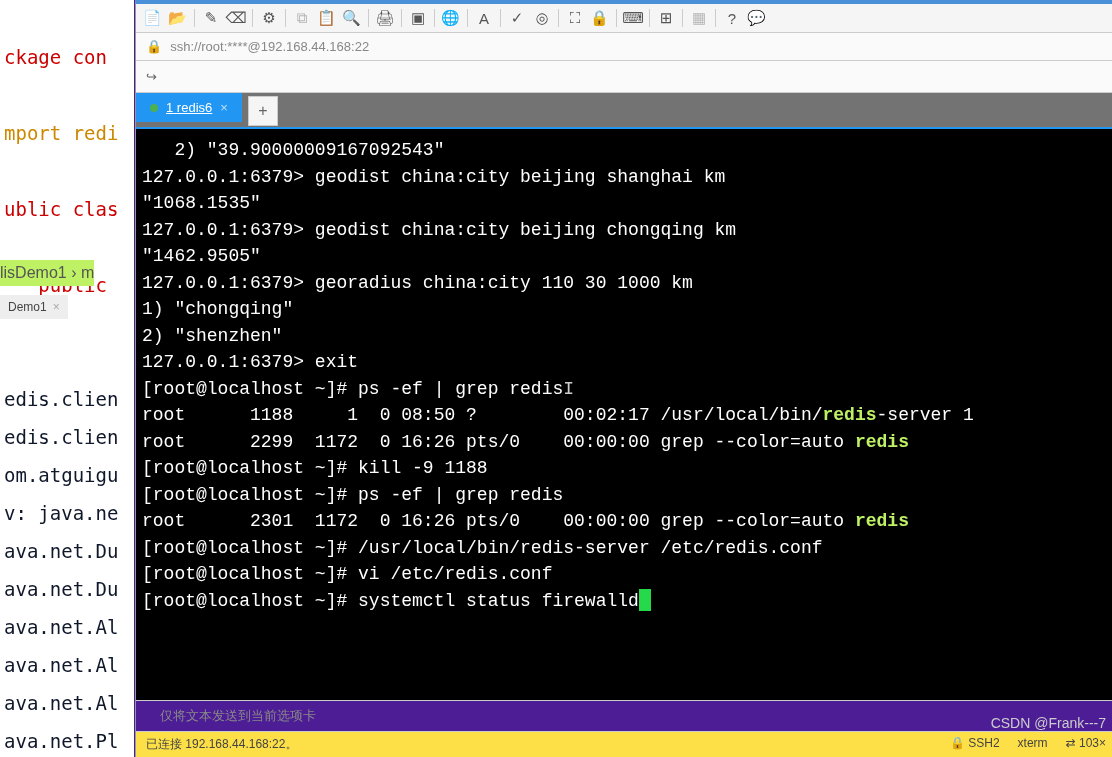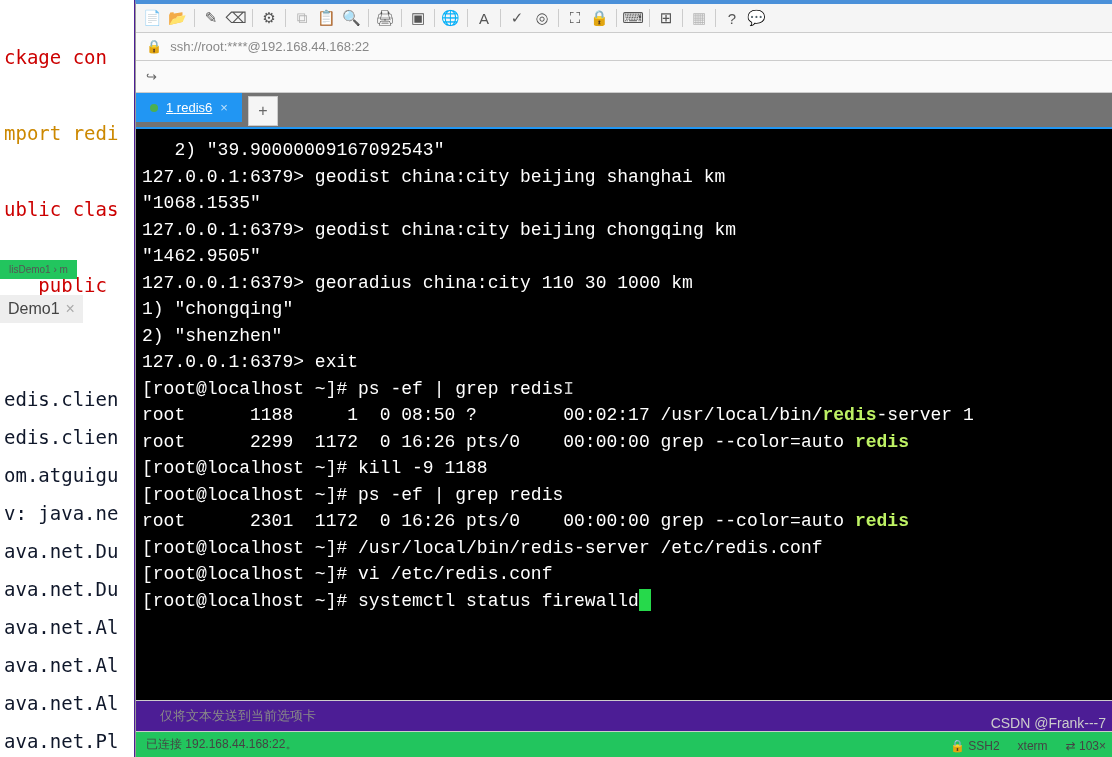--- a/index.html
+++ b/index.html
@@ -1,42 +1,42 @@
 <!DOCTYPE html>
 <html><head>
 <meta charset="utf-8">
 <style>
 body{margin:0;font-family:sans-serif;background:#eee;width:1112px;height:757px;overflow:hidden;position:relative}
 .code-bg{position:absolute;top:0;left:0;width:130px;height:757px;background:#fff;border-right:1px solid #4c1d95;font-family:Consolas,monospace;font-size:19px;padding-left:4px;line-height:38px;white-space:pre;overflow:hidden}
 .code-bg .kw{color:#c00}
 .code-bg .imp{color:#c80}
 .code-bg .txt{color:#0f172a}
-.crumb{position:absolute;top:260px;left:0;background:#22c55e;font-size:10px;padding:4px 9px;color:#555}
-.tabrow{position:absolute;top:295px;left:0;background:#eee;font-size:16px;padding:5px 8px;color:#444}
+.crumb{position:absolute;top:260px;left:0;background:#bef264;font-size:16px;padding:4px 0;color:#555}
+.tabrow{position:absolute;top:295px;left:0;background:#eee;font-size:12px;padding:5px 8px;color:#444}
 .tabrow .x{color:#aaa;margin-left:6px}
 .app{position:absolute;top:0;left:135px;right:0;bottom:0;background:#f0f0f0;display:flex;flex-direction:column;border-left:1px solid #999;border-top:4px solid #4a90d9}
 .toolbar{display:flex;align-items:center;padding:3px 6px;border-bottom:1px solid #ccc;gap:3px;background:#f5f5f5}
 .toolbar .ic{width:22px;height:22px;display:flex;align-items:center;justify-content:center;color:#555;cursor:pointer;font-size:15px}
 .toolbar .sep{width:1px;height:18px;background:#ccc;margin:0 2px}
 .addr{display:flex;align-items:center;padding:6px 10px;border-bottom:1px solid #ccc;background:#fafafa;color:#888;font-size:13px}
 .addr .lock{margin-right:8px}
 .hint{display:flex;align-items:center;padding:8px 10px;border-bottom:1px solid #ccc;background:#fafafa;color:#888;font-size:13px}
 .hint .arr{margin-right:10px;color:#666}
 .tabs{display:flex;align-items:flex-start;background:#737373;height:34px;border-bottom:2px solid #2196f3}
 .tab{background:#2196f3;color:#fff;padding:7px 14px;font-size:13px;display:flex;align-items:center;gap:8px}
 .tab .dot{width:8px;height:8px;background:#4caf50;border-radius:50%}
 .tab .lbl{text-decoration:underline}
 .tab .cls{color:rgba(255,255,255,.7);cursor:pointer}
 .addtab{width:28px;height:28px;margin:3px 0 0 6px;background:#f5f5f5;border:1px solid #ccc;display:flex;align-items:center;justify-content:center;color:#666;cursor:pointer;font-size:16px}
 .term{flex:1;background:#000;color:#fff;font-family:Consolas,"Courier New",monospace;font-size:18px;padding:8px 6px;line-height:26.5px;overflow:hidden;white-space:pre}
 .term .hl{color:#bef264;font-weight:bold}
 .term .cur{background:#26d94b;display:inline-block;width:12px;height:22px;vertical-align:text-bottom}
 .term .txtcur{color:#ccc}
 .sendbar{padding:6px 24px;border-top:1px solid #ccc;background:#4c1d95;color:#888;font-size:13px}
-.status{display:flex;align-items:flex-end;padding:4px 10px;border-top:1px solid #ccc;background:#22c55e;color:#444;font-size:12px;position:relative}
+.status{display:flex;align-items:flex-start;padding:4px 10px;border-top:1px solid #ccc;background:#fde047;color:#444;font-size:12px;position:relative}
 .status .r{position:absolute;right:6px;display:flex;gap:18px;align-items:center}
 .wm{position:absolute;right:6px;bottom:26px;color:#ccc;font-size:14px;pointer-events:none}
 </style>
 </head>
 <body>
 
 <div class="code-bg">
 <div id="code-lines"><div class="kw">ckage con</div><div class="">&nbsp;</div><div class="imp">mport redi</div><div class="">&nbsp;</div><div class="kw">ublic clas</div><div class="">&nbsp;</div><div class="kw">   public</div><div class="txt" style="visibility: hidden;">&nbsp;</div><div class="txt" style="visibility: hidden;">&nbsp;</div><div class="txt">edis.clien</div><div class="txt">edis.clien</div><div class="txt">om.atguigu</div><div class="txt">v: java.ne</div><div class="txt">ava.net.Du</div><div class="txt">ava.net.Du</div><div class="txt">ava.net.Al</div><div class="txt">ava.net.Al</div><div class="txt">ava.net.Al</div><div class="txt">ava.net.Pl</div></div>
 </div>
 <div class="crumb"><span>lisDemo1 › m</span></div>

